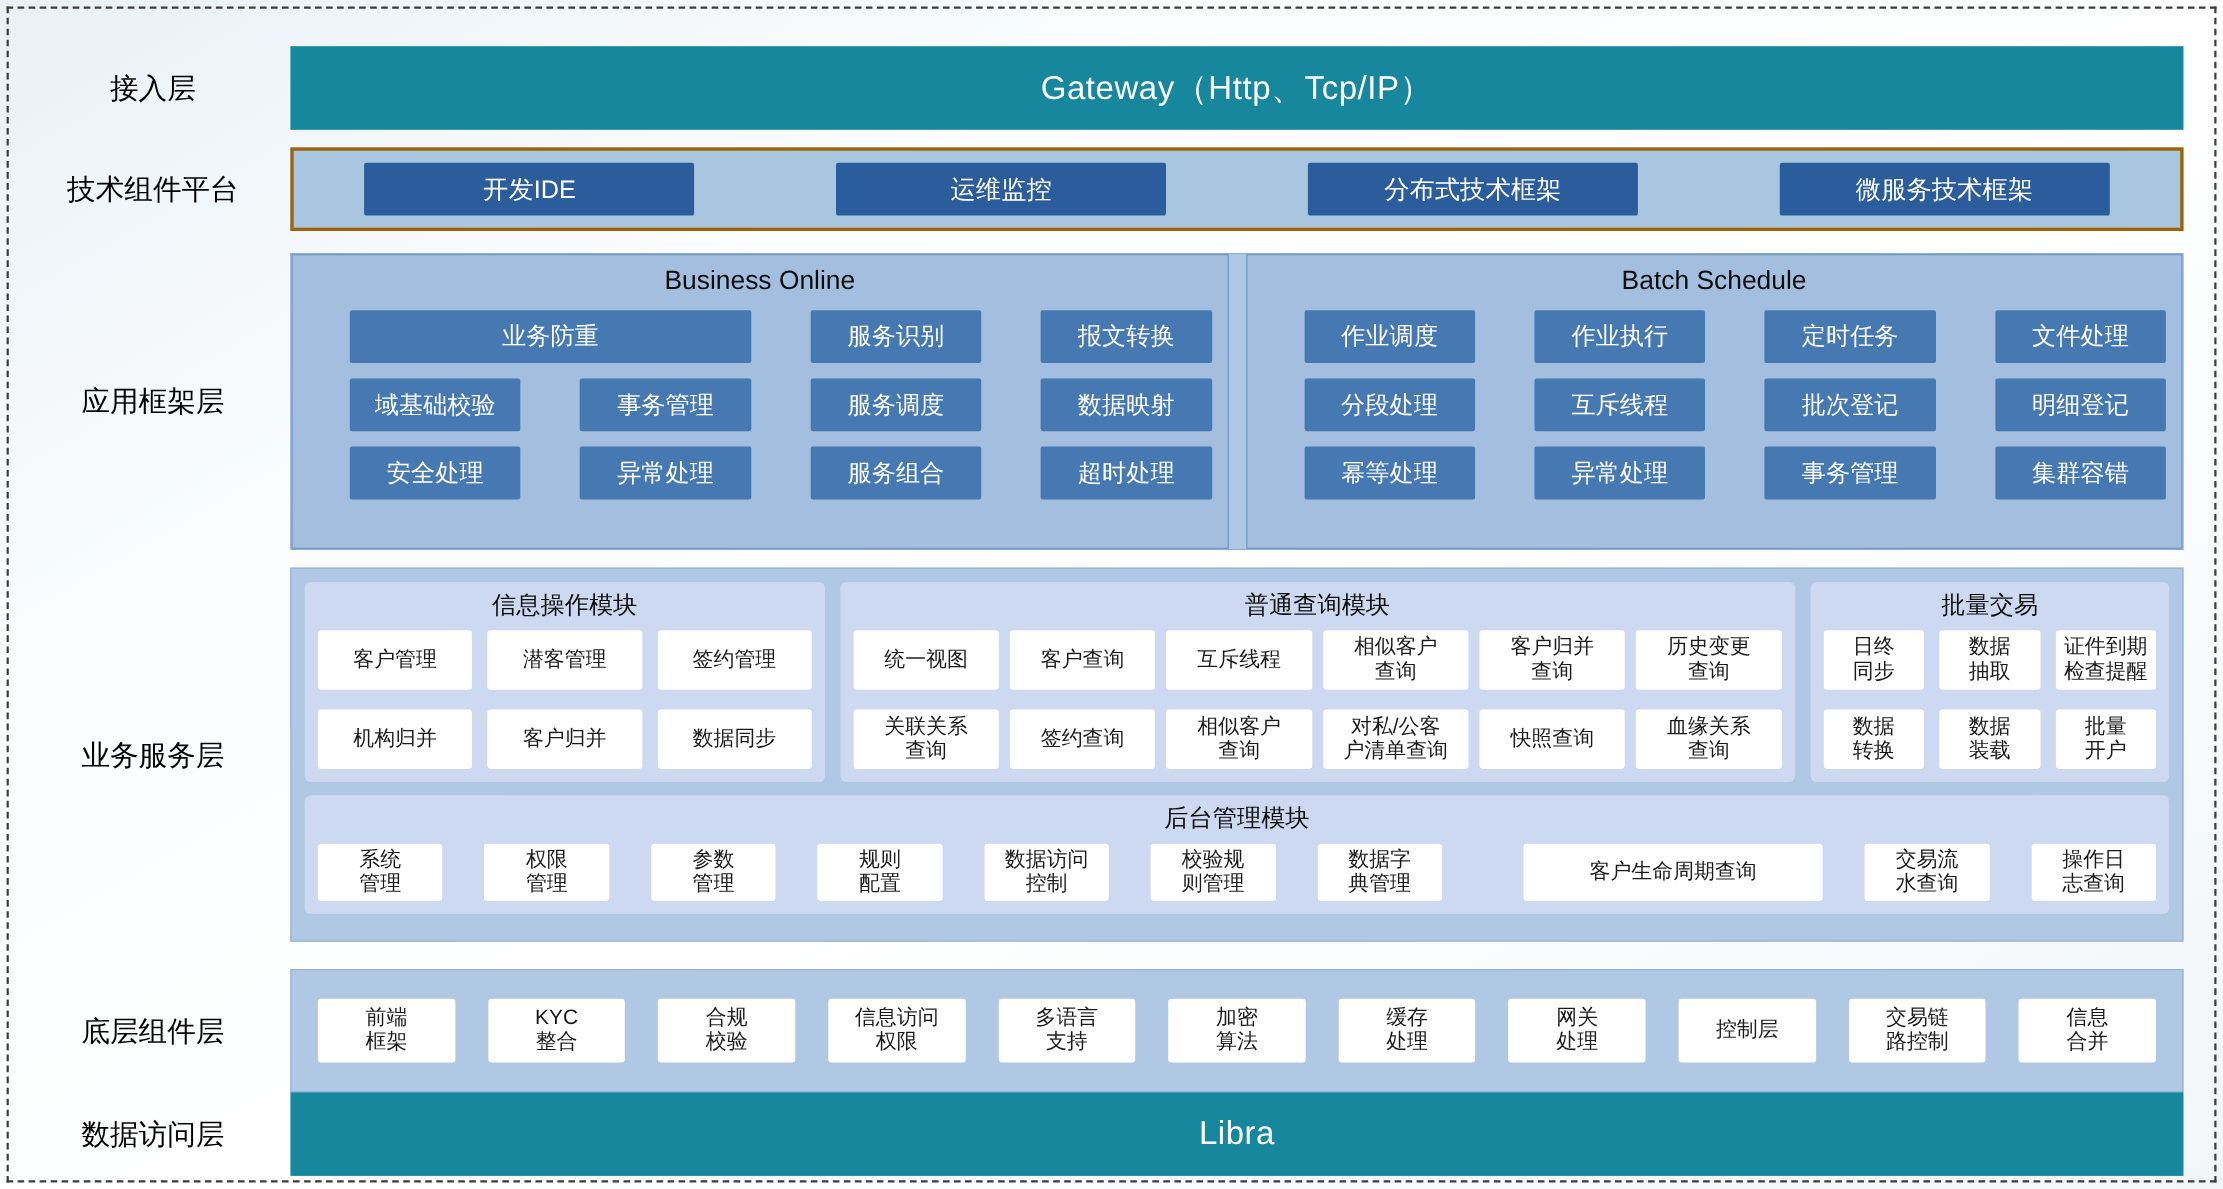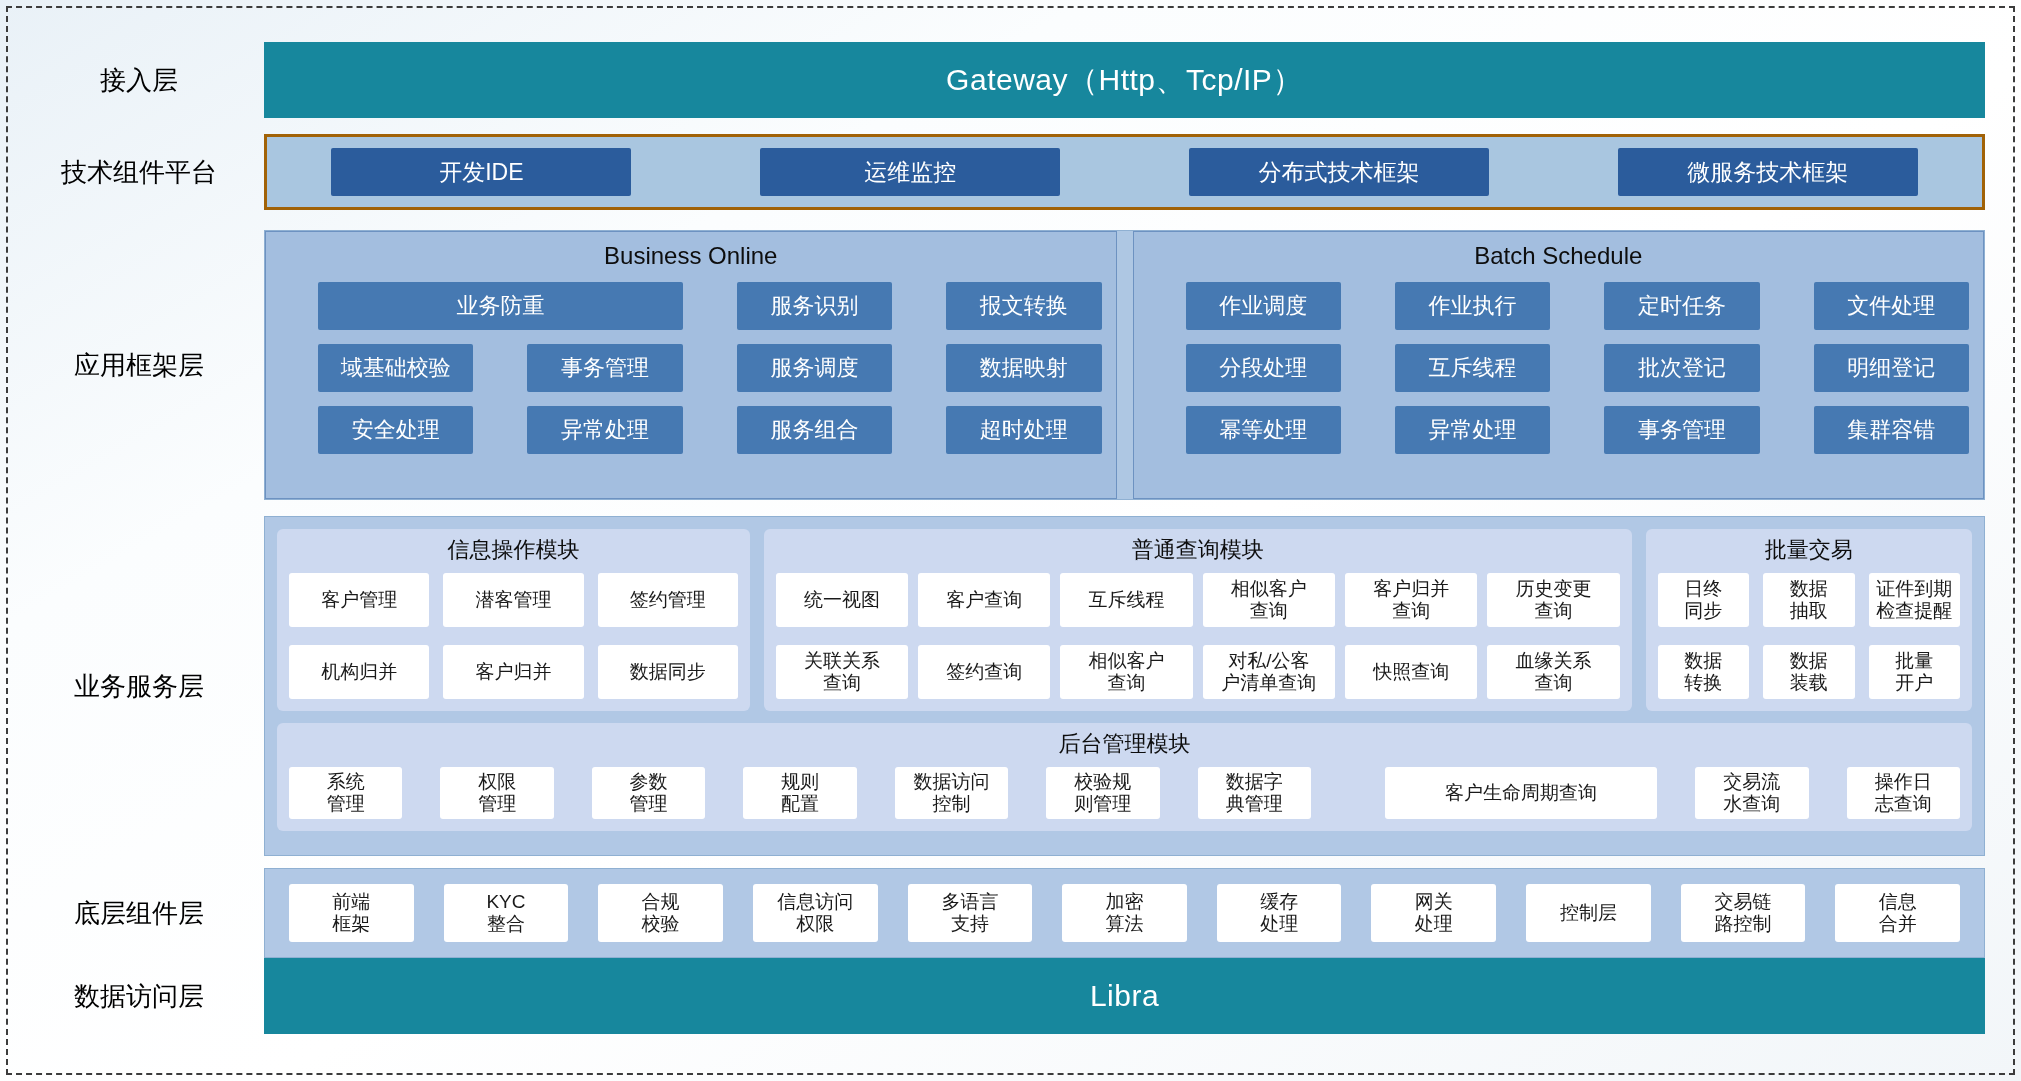--- a/index.html
+++ b/index.html
@@ -29,21 +29,21 @@
     height: 100%; background: #17879d; color: #fff;
     display: flex; align-items: center; justify-content: center;
     font-size: 30px; letter-spacing: .5px;
   }
 
   
   .row-access { height: 76px; }
   .row-tech { height: 76px; margin-top: 16px; }
   .row-app { height: 270px; margin-top: 20px; }
   .row-svc { height: 340px; margin-top: 16px; }
-  .row-base { height: 90px; margin-top: 12px; }
+  .row-base { height: 112px; margin-top: 25px; }
   .row-data { height: 76px; }
 
   
   .tech-bar {
     height: 100%; background: #a9c6e0;
     display: flex; align-items: center; justify-content: space-around;
     border: 3px solid #a16207; box-sizing: border-box;
   }
   .tech-btn {
     width: 300px; height: 48px; background: #2b5c9c; color: #fff;

